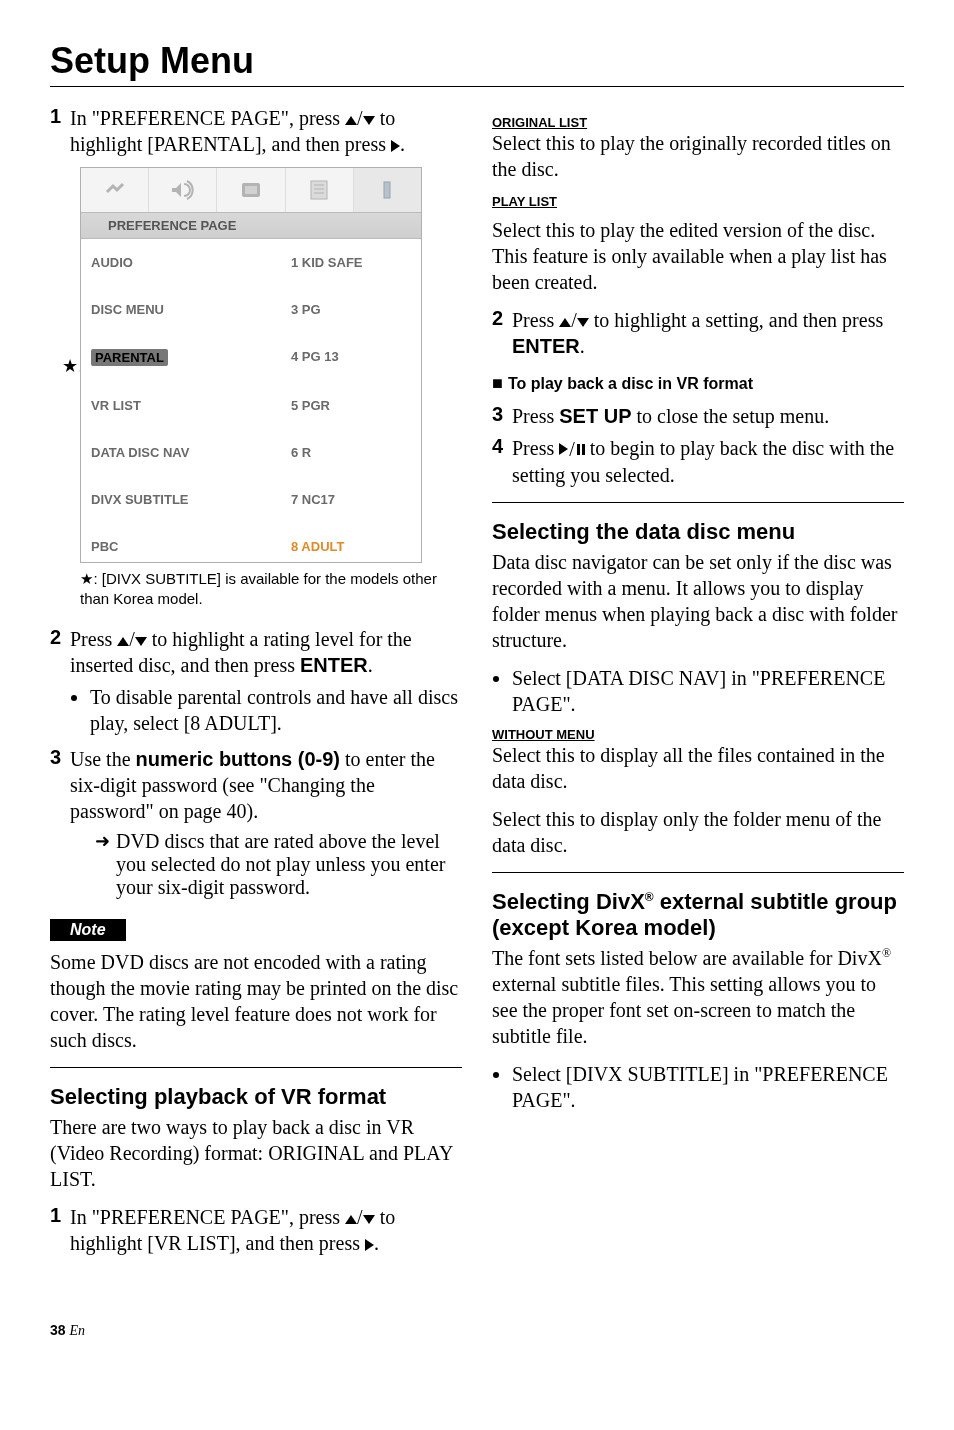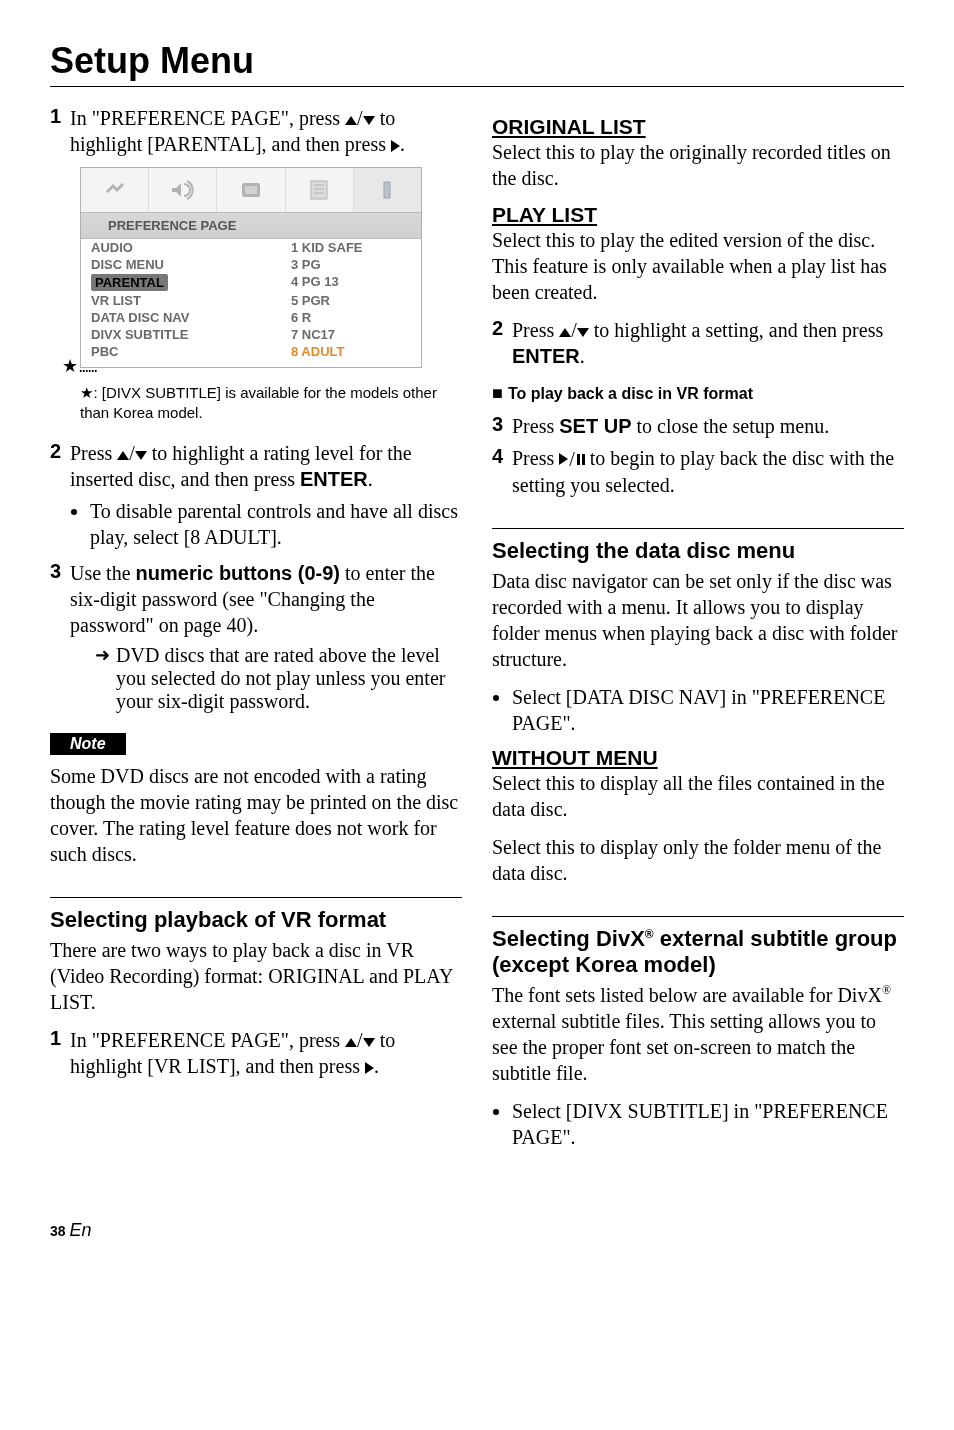--- a/index.html
+++ b/index.html
@@ -12,38 +12,38 @@
   .step-body { flex: 1; line-height: 1.3; }
   .bold-sans { font-family: Arial, Helvetica, sans-serif; font-weight: bold; }
   .menu-box-wrap { display:flex; align-items:flex-start; margin: 10px 0 6px 12px; }
   .star-col { width: 18px; font-size:18px; padding-top: 188px; font-family: Arial, sans-serif; }
   .menu-box { border: 1px solid #b0b0b0; width: 340px; background: #fff; font-family: Arial, Helvetica, sans-serif; font-size: 13px; }
   .menu-tabs { display: flex; height: 44px; background: #f4f4f4; }
   .menu-tab { flex:1; display:flex; align-items:center; justify-content:center; border-right:1px solid #ddd; }
   .menu-tab:last-child { border-right:none; background:#e8e8e8; }
   .menu-tab svg { opacity:0.6; }
   .menu-header { background: linear-gradient(#d8d8d8,#cfcfcf); padding: 5px 27px; font-weight: bold; color:#555; border-top:1px solid #bbb; border-bottom:1px solid #bbb; }
-  .menu-row { display:flex; padding: 1px 10px; color:#6a6a6a; font-weight:bold; }
+  .menu-row { display:flex; padding: 16px 10px; color:#6a6a6a; font-weight:bold; }
   .menu-row .mk { flex:1; }
   .menu-row.hilite .mk { color:#000000; background:#777; padding:1px 4px; border-radius:2px; display:inline-block; flex:0 0 auto; }
   .menu-row.hilite { }
   .menu-row .mv { width: 120px; }
   .menu-row.orange .mv { color:#e08a2a; }
   .caption { font-family: Arial, Helvetica, sans-serif; font-size: 15px; margin: 6px 0 18px 30px; line-height:1.3; }
   ul.bul { margin: 4px 0 10px 40px; padding:0; }
   ul.bul li { margin-bottom:4px; line-height:1.3; }
   .sub-arrow-item { display:flex; margin:4px 0 10px 45px; }
   .sub-arrow-item .arw { font-family: Arial,sans-serif; font-size:18px; margin-right:6px; }
   .note-box { background:#000; color:#fff; font-family: Arial, Helvetica, sans-serif; font-style: italic; font-weight:bold; font-size:16px; display:inline-block; padding:2px 20px; margin: 10px 0 4px 0; }
   p.body { margin: 4px 0 12px 0; line-height: 1.3; }
-  h2.subhead { font-family: Arial, Helvetica, sans-serif; font-weight: bold; font-size: 22px; margin: 30px 0 4px 0; border-top: 1px solid #000; padding-top: 9px; }
-  .underline-head { font-family: Arial, Helvetica, sans-serif; font-weight:bold; font-size:21px; text-decoration: underline; margin: 10px 0 0 0; }
+  h2.subhead { font-family: Arial, Helvetica, sans-serif; font-weight: bold; font-size: 22px; margin: 14px 0 4px 0; border-top: 1px solid #000; padding-top: 16px; }
+  .underline-head { font-family: Arial, Helvetica, sans-serif; font-weight:bold; font-size:13px; text-decoration: underline; margin: 10px 0 0 0; }
   .blk-sq { font-family: Arial, sans-serif; font-size: 18px; }
   .footer { font-family: Arial, Helvetica, sans-serif; font-size:14px; font-weight:bold; margin-top: 60px; }
-  .footer .it { font-style: italic; font-weight:normal; font-size:18px; }
+  .footer .it { font-style: italic; font-weight:normal; font-size:14px;font-family:Liberation Serif, serif; }
   .up { width:0;height:0;border-left:6px solid transparent;border-right:6px solid transparent;border-bottom:9px solid #000; display:inline-block; vertical-align:baseline;}
   .down { width:0;height:0;border-left:6px solid transparent;border-right:6px solid transparent;border-top:9px solid #000; display:inline-block; vertical-align:baseline;}
   .right { width:0;height:0;border-top:6px solid transparent;border-bottom:6px solid transparent;border-left:9px solid #000; display:inline-block; vertical-align:middle;}
   .playpause { display:inline-flex; align-items:center; gap:1px; }
   .pausebar { display:inline-block; width:3px; height:11px; background:#000; margin-left:1px;}
   .sup { font-size:12px; vertical-align: super; }
 </style>
 </head>
 <body>
 
@@ -164,21 +164,21 @@
         In "PREFERENCE PAGE", press <span class="up"></span>/<span class="down"></span> to highlight [VR LIST], and then press <span class="right"></span>.
       </div>
     </div>
   </div>
 
   <div class="col">
     <div class="underline-head">ORIGINAL LIST</div>
     <p class="body" style="margin-top:0;">Select this to play the originally recorded titles on the disc.</p>
 
     <div class="underline-head">PLAY LIST</div>
-    <p class="body" style="margin-top:0;">Select this to play the edited version of the disc. This feature is only available when a play list has been created.</p>
+    <p class="body" style="margin-top:8px;">Select this to play the edited version of the disc. This feature is only available when a play list has been created.</p>
 
     <div class="step">
       <span class="step-num">2</span>
       <div class="step-body">
         Press <span class="up"></span>/<span class="down"></span> to highlight a setting, and then press <span class="bold-sans">ENTER</span>.
       </div>
     </div>
 
     <p class="body" style="margin:10px 0 8px 0;">
       <span class="blk-sq">■</span>

